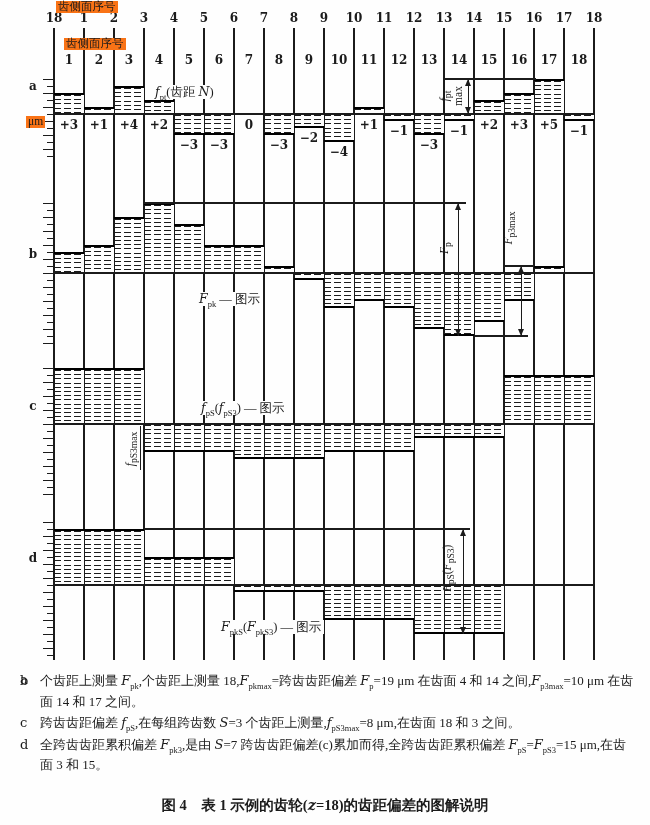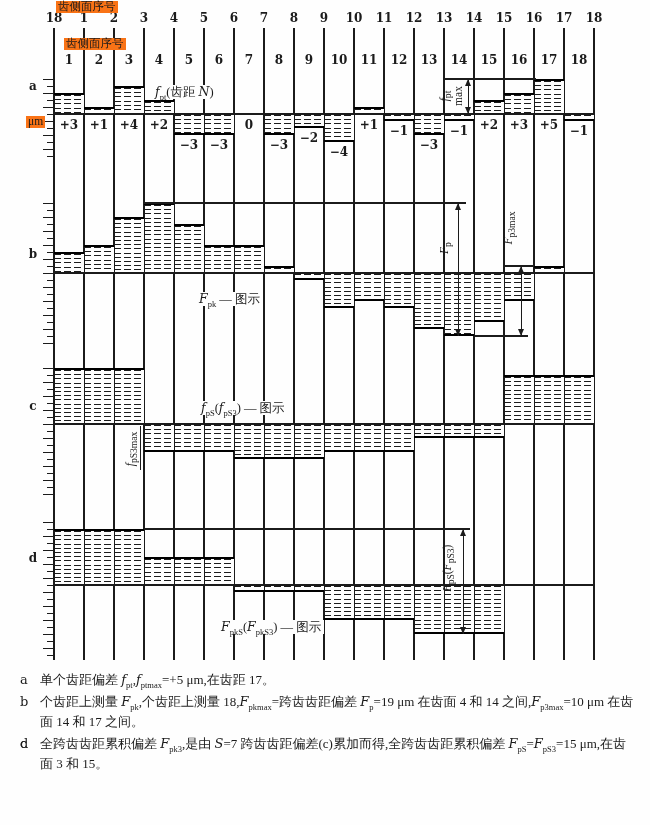--- a/index.html
+++ b/index.html
@@ -258,18 +258,19 @@
       <div class="ln" style="left: 140px; top: 426px; width: 1px; height: 44px;"></div>
       <div class="lbl" style="left: 198px; top: 401px;"><i>f</i><sub>pS</sub><span>(</span><i>f</i><sub>pS3</sub><span>) — 图示</span></div>
       <div class="ln" style="left: 144px; top: 528.4px; width: 326px; height: 1.2px;"></div>
       <div class="ln" style="left: 462.5px; top: 529px; width: 1px; height: 105px;"></div>
       <div style="left: 459.5px; top: 529px; width: 0px; height: 0px; border-left: 3.5px solid transparent; border-right: 3.5px solid transparent; border-bottom: 7px solid rgb(27, 27, 27);"></div>
       <div style="left: 459.5px; top: 627px; width: 0px; height: 0px; border-left: 3.5px solid transparent; border-right: 3.5px solid transparent; border-top: 7px solid rgb(27, 27, 27);"></div>
       <div class="rot" style="left: 449px; top: 568px;"><i>F</i><sub>pS</sub><span>(</span><i>F</i><sub>pS3</sub><span>)</span></div>
       <div class="lbl" style="left: 218px; top: 620px;"><i>F</i><sub>pkS</sub><span>(</span><i>F</i><sub>pkS3</sub><span>) — 图示</span></div>
     </div>
   <div class="footnotes" id="footnotes">
-      <div class="fn"><span class="mk">a</span><span><span>单个齿距偏差 </span><i>f</i><sub>pt</sub><span>,</span><i>f</i><sub>ptmax</sub><span>=+5 μm,在齿距 17。</span></span></div>
+      <div class="fn"><span class="mk">a</span></div>
       <div class="fn"><span class="mk">b</span><span><span>个齿距上测量 </span><i>F</i><sub>pk</sub><span>,个齿距上测量 18,</span><i>F</i><sub>pkmax</sub><span>=跨齿齿距偏差 </span><i>F</i><sub>p</sub><span>=19 μm 在齿面 4 和 14 之间,</span><i>F</i><sub>p3max</sub><span>=10 μm 在齿面 14 和 17 之间。</span></span></div>
-      <div class="fn"><span class="mk">c</span></div>
+      <div class="fn"><span class="mk">c</span><span><span>跨齿齿距偏差 </span><i>f</i><sub>pS</sub><span>,在每组跨齿数 </span><i>S</i><span>=3 个齿距上测量,</span><i>f</i><sub>pS3max</sub><span>=8 μm,在齿面 18 和 3 之间。</span></span></div>
       <div class="fn"><span class="mk">d</span><span><span>全跨齿齿距累积偏差 </span><i>F</i><sub>pk3</sub><span>,是由 </span><i>S</i><span>=7 跨齿齿距偏差(c)累加而得,全跨齿齿距累积偏差 </span><i>F</i><sub>pS</sub><span>=</span><i>F</i><sub>pS3</sub><span>=15 μm,在齿面 3 和 15。</span></span></div>
     </div>
+  <div class="caption" id="caption"><span>图 4　表 1 示例的齿轮(</span><i>z</i><span>=18)的齿距偏差的图解说明</span></div>
 </div>
 
 </body></html>

